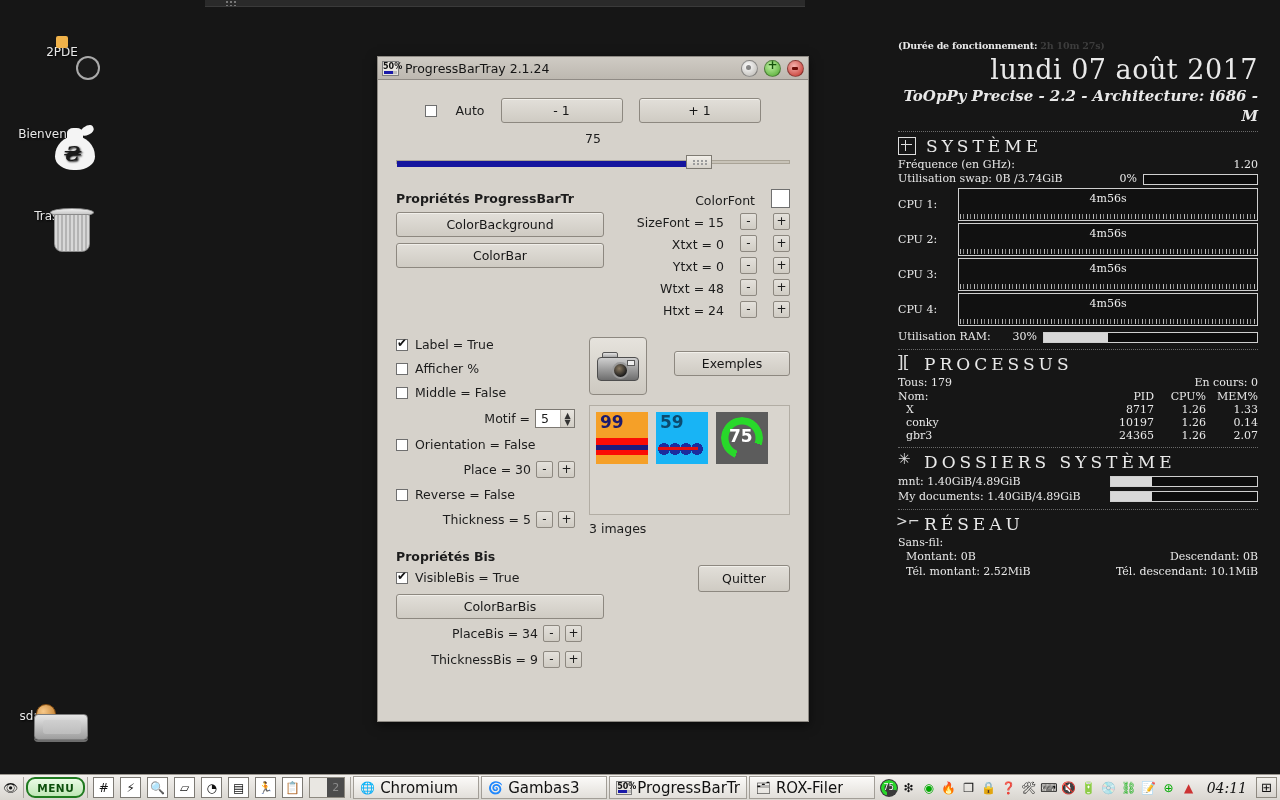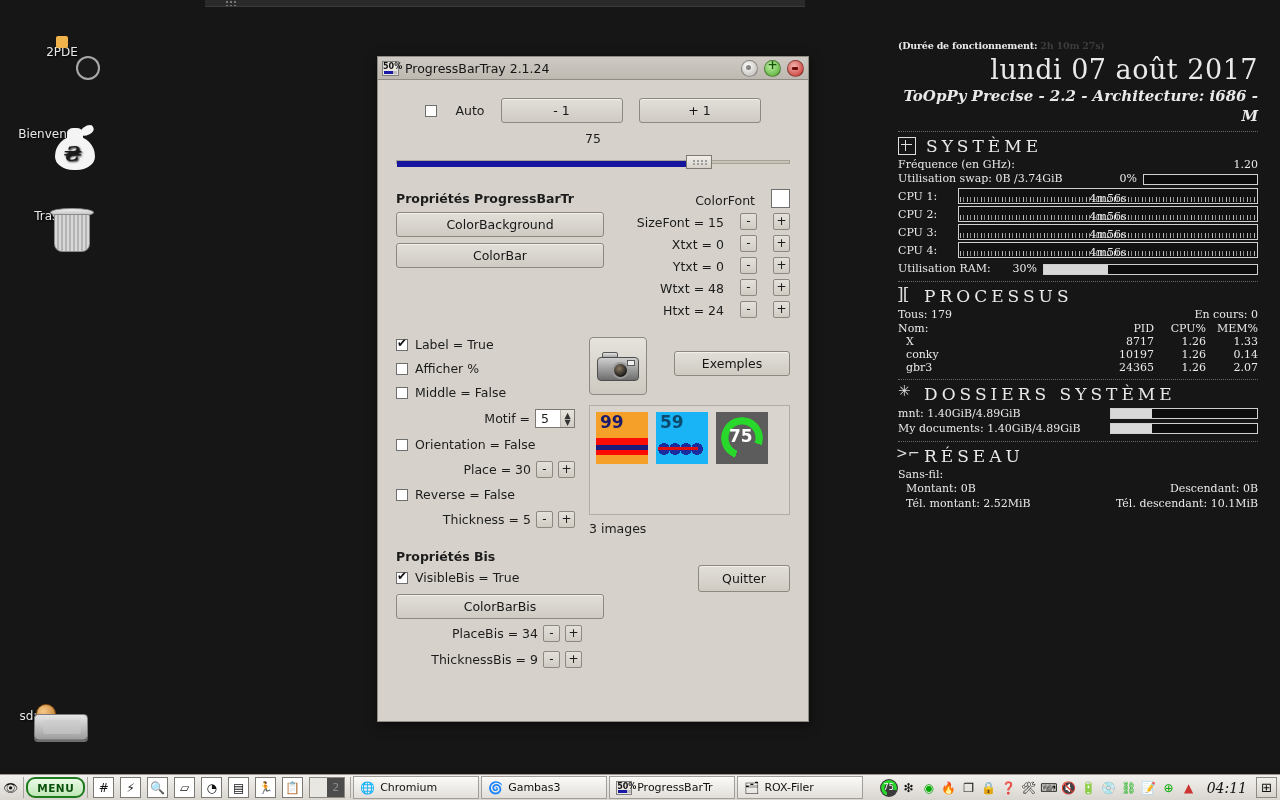--- a/index.html
+++ b/index.html
@@ -77,21 +77,21 @@
   .ic-star:before{content:"✳";position:absolute;left:0;top:-4px;font-size:15px;color:#ddd;}
   .ic-net:before{content:">⌐";position:absolute;left:-2px;top:-3px;font-size:14px;color:#ddd;}
   .row{display:flex;align-items:center;line-height:14px;white-space:nowrap;}
   .row .l{flex:0 0 auto;}
   .row .sp{flex:1 1 auto;}
   .row .r{flex:0 0 auto;}
   .bar{height:11px;border:1px solid #cfcfcf;background:#0c0c0c;box-sizing:border-box;position:relative;}
   .bar>i{display:block;height:100%;background:#d8d8d8;}
   .cpurow{display:flex;align-items:center;gap:8px;margin:2px 0;}
   .cpurow .cl{flex:0 0 52px;}
-  .cpugraph{flex:1 1 auto;height:16px;border:1px solid #cfcfcf;background:#111;position:relative;box-sizing:border-box;}
+  .cpugraph{flex:1 1 auto;height:33px;border:1px solid #cfcfcf;background:#111;position:relative;box-sizing:border-box;}
   .cpugraph .txt{position:absolute;left:0;right:0;top:3px;text-align:center;font-size:11px;color:#eee;}
   .cpugraph .wave{position:absolute;left:1px;right:1px;bottom:1px;height:5px;
       background:repeating-linear-gradient(90deg,#d5d5d5 0 1px,transparent 1px 3px,#9a9a9a 3px 4px,transparent 4px 7px);
       opacity:.85;}
   .ptbl{width:100%;}
   .ptbl .hdr,.ptbl .prow{display:flex;line-height:13px;}
   .ptbl .nm{flex:1 1 auto;}
   .ptbl .pid{flex:0 0 62px;text-align:right;}
   .ptbl .cpu{flex:0 0 52px;text-align:right;}
   .ptbl .mem{flex:0 0 52px;text-align:right;}
@@ -215,21 +215,21 @@
       background:linear-gradient(#eafbe6,#bfe7b6);color:#0d4f0d;font-weight:bold;font-size:10.5px;
       display:flex;align-items:center;letter-spacing:0.5px;}
   .pager{width:36px;height:21px;background:linear-gradient(90deg,#f2f0ec 0 50%,#4c4c4c 50% 100%);
       border:1px solid #8d8980;display:flex;box-sizing:border-box;}
   .pager .p{flex:1 1 50%;display:flex;align-items:center;justify-content:center;font-size:11px;}
   .pager .p1{background:#e9e7e2;}
   .pager .p2{color:#8c8c8c;}
   .taskbtn{height:21px;min-width:112px;display:flex;align-items:center;gap:5px;padding:0 6px;
       border:1px solid #a29e97;background:linear-gradient(#fbfaf8,#e2dfda);
       box-shadow:inset 0 1px 0 #fff;margin-right:2px;overflow:hidden;white-space:nowrap;}
-  .taskbtn .tl{font-size:11px;overflow:hidden;text-overflow:clip;}
+  .taskbtn .tl{font-size:15px;overflow:hidden;text-overflow:clip;}
   .tray{display:flex;align-items:center;gap:2px;padding:0 3px;}
   .trayic{width:18px;height:18px;display:flex;align-items:center;justify-content:center;font-size:12px;}
   .clock{font-family:"DejaVu Serif","Liberation Serif",serif;font-style:italic;font-size:14px;padding:0 6px;}
   .showdesk{width:19px;height:19px;border:1px solid #8d8980;background:linear-gradient(#f2f0ec,#d7d4ce);
       display:flex;align-items:center;justify-content:center;font-size:13px;}
   .ring75{width:18px;height:18px;border-radius:50%;position:relative;background:#3a3a3a;}
   .ring75 i{position:absolute;inset:1px;border-radius:50%;
       background:conic-gradient(from 200deg,#28d82a 0 75%,transparent 75% 100%);
       -webkit-mask:radial-gradient(circle,transparent 4px,#000 5px);
       mask:radial-gradient(circle,transparent 4px,#000 5px);}

